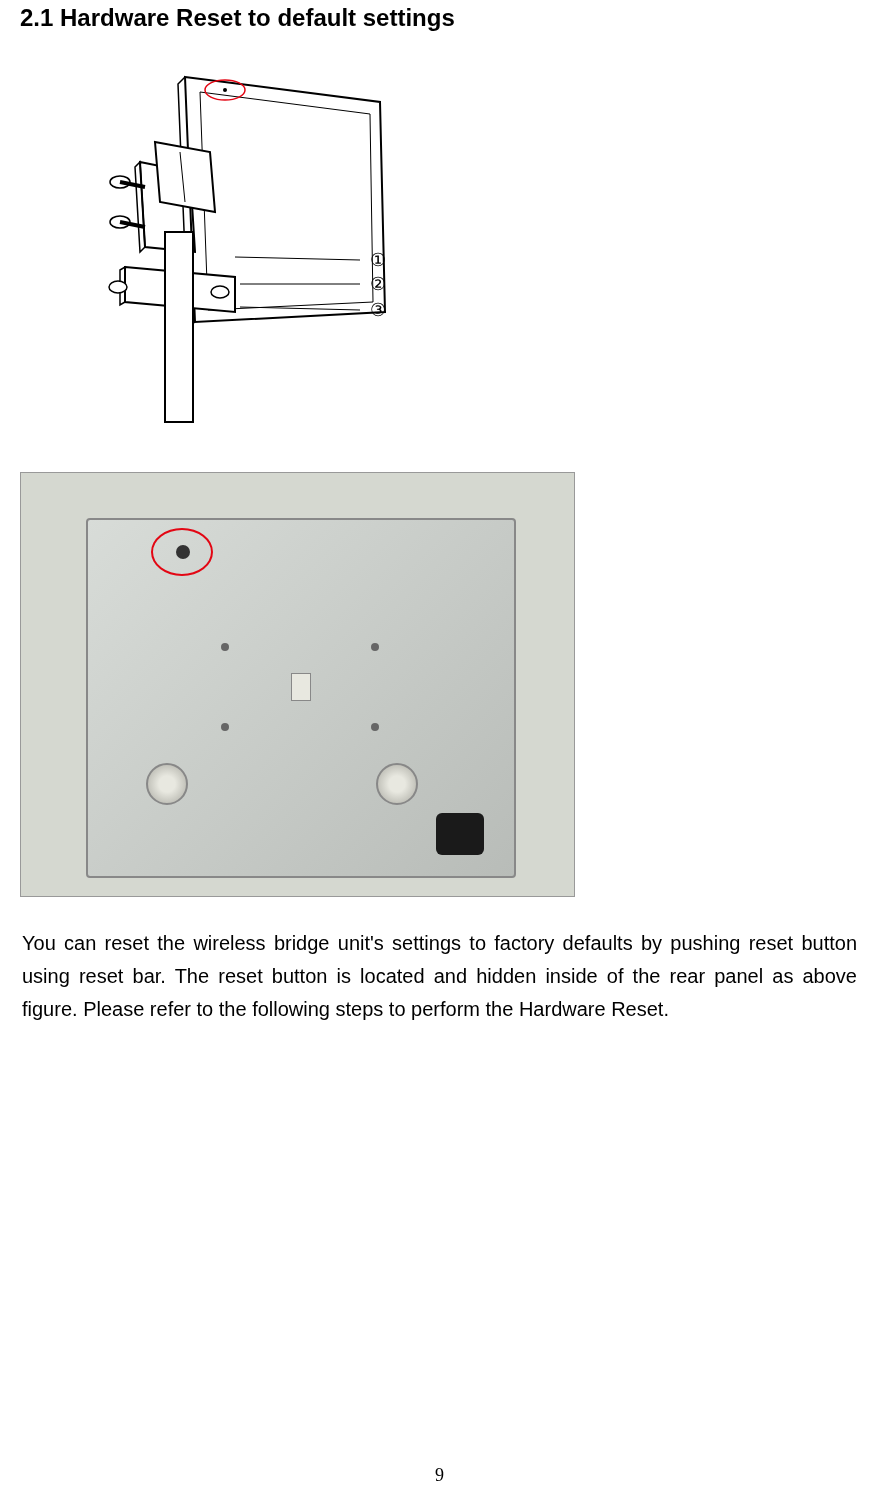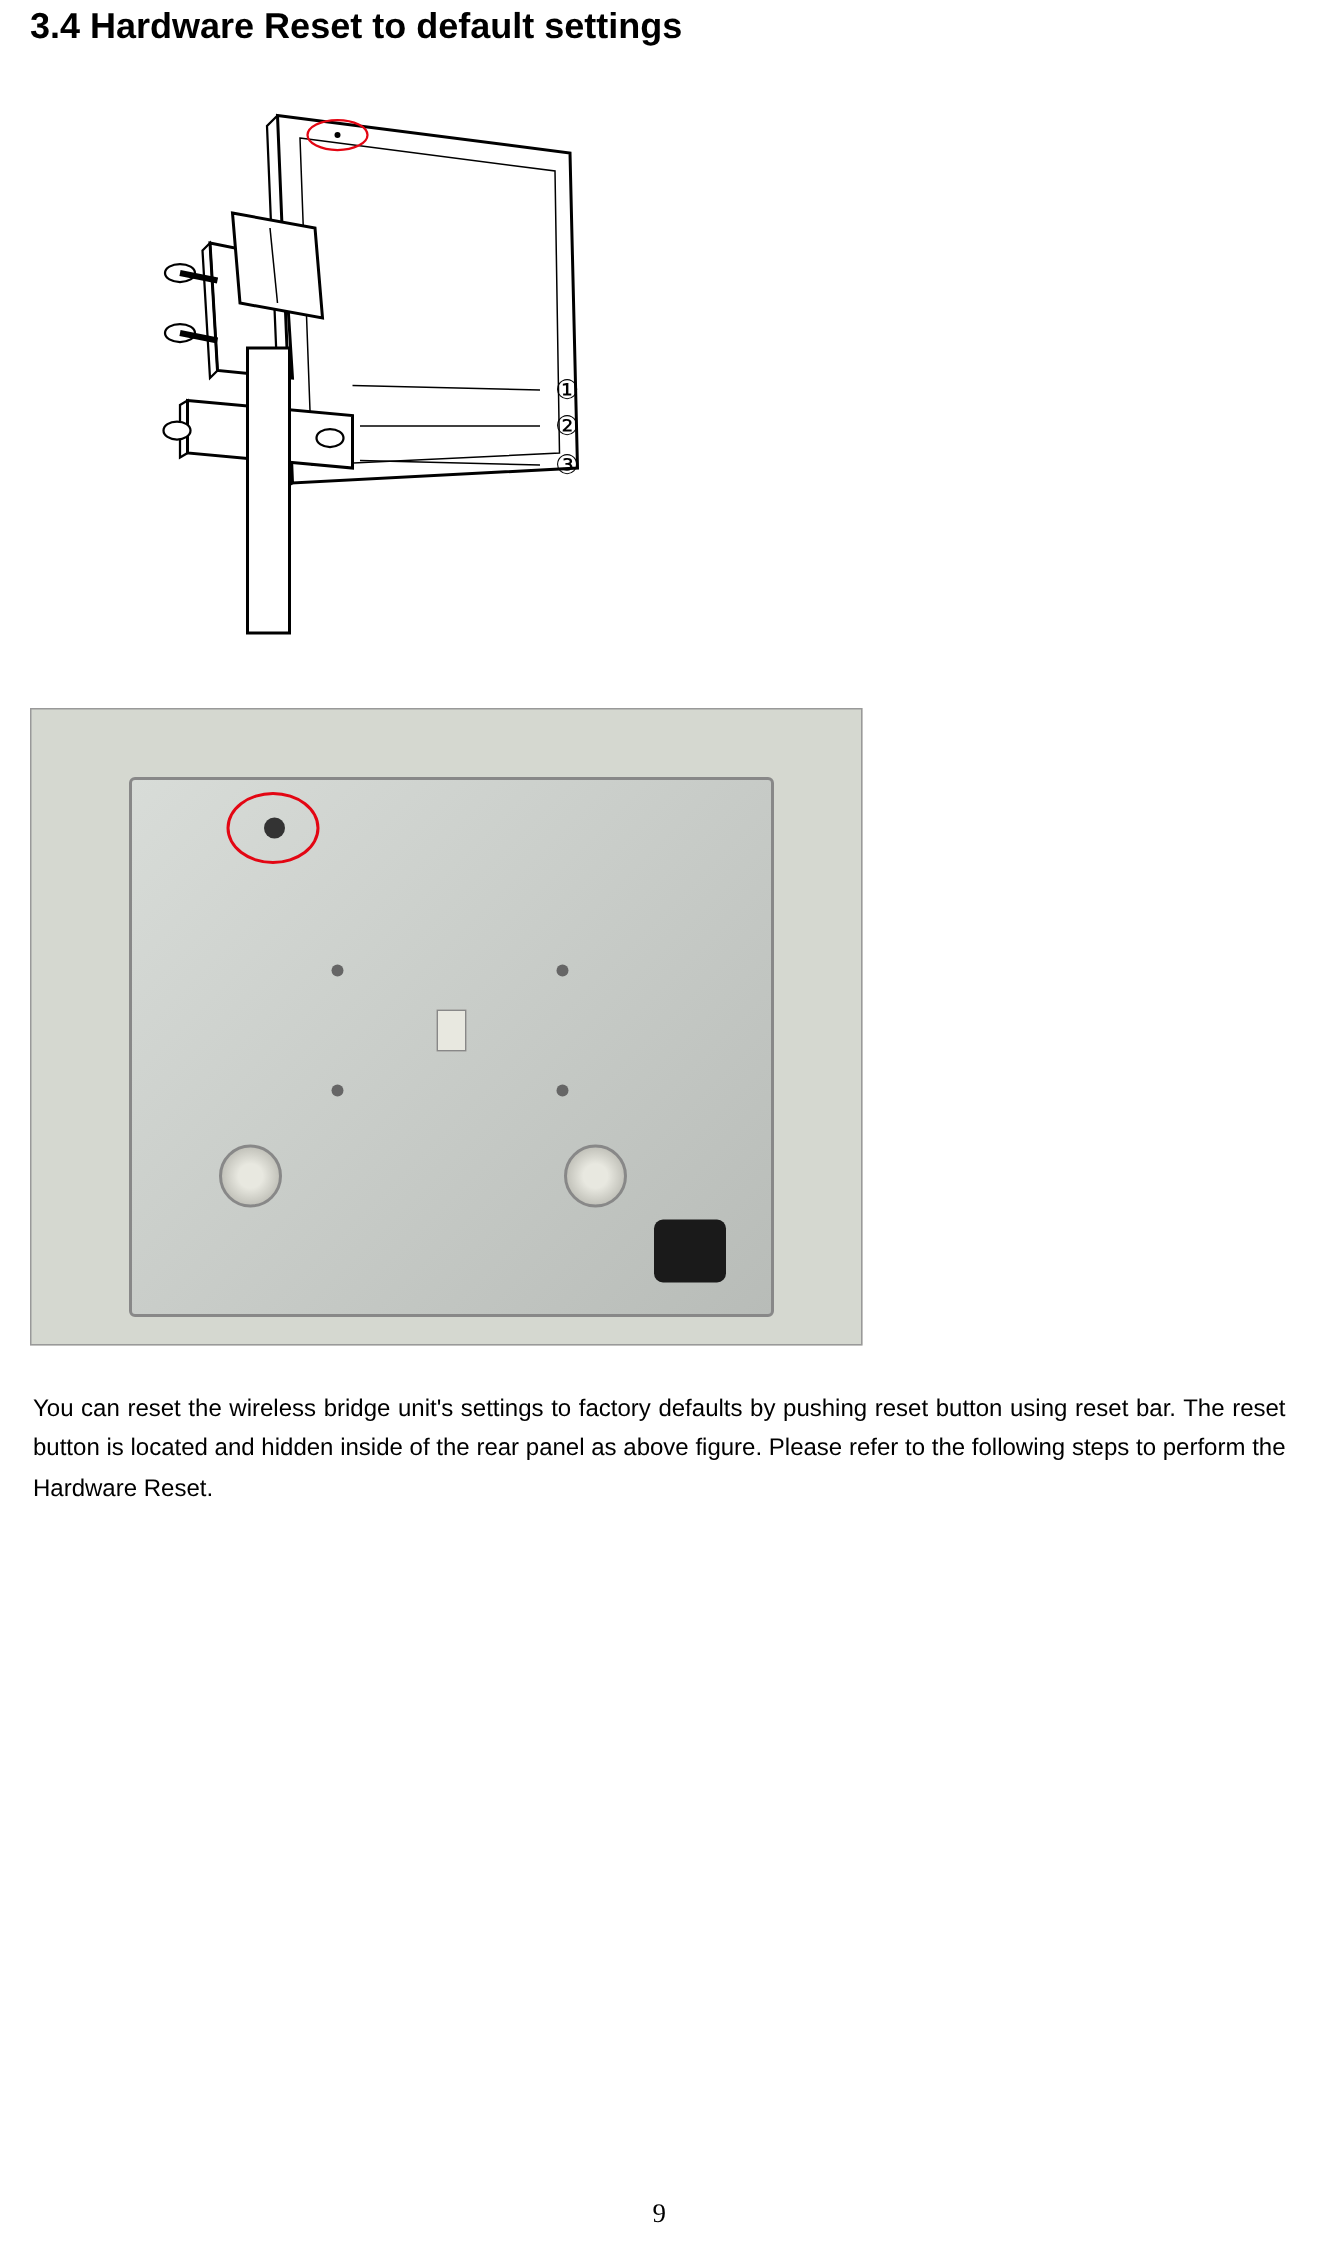--- a/index.html
+++ b/index.html
@@ -112,40 +112,40 @@
       width: 8px;
       height: 8px;
       background: #666;
       border-radius: 50%;
     }
     .mh1 { left: 200px; top: 170px; }
     .mh2 { left: 350px; top: 170px; }
     .mh3 { left: 200px; top: 250px; }
     .mh4 { left: 350px; top: 250px; }
     .body-text {
-      font-size: 16px;
+      font-size: 20px;
       line-height: 1.65;
       color: #000;
       text-align: justify;
       padding: 0 2px;
     }
     .page-number {
       position: absolute;
       bottom: 26px;
       left: 0;
       right: 0;
       text-align: center;
       font-family: "Times New Roman", serif;
       font-size: 18px;
     }
   </style>
 </head>
 <body>
 
-<h2 class="heading">3.4 Hardware Reset to default settings</h2>
+<h2 class="heading">2.1 Hardware Reset to default settings</h2>
 
 <div class="figure-diagram">
   <svg class="diagram-svg" viewBox="0 0 370 380">
 
     <path d="M 115 25 L 310 50 L 315 260 L 125 270 Z" fill="none" stroke="#000" stroke-width="2"></path>
     <path d="M 115 25 L 108 32 L 118 275 L 125 270" fill="none" stroke="#000" stroke-width="1.5"></path>
 
     <path d="M 130 40 L 300 62 L 303 250 L 138 258 Z" fill="none" stroke="#000" stroke-width="1"></path>
 
     <ellipse cx="155" cy="38" rx="20" ry="10" fill="none" stroke="#e30613" stroke-width="1.5"></ellipse>

